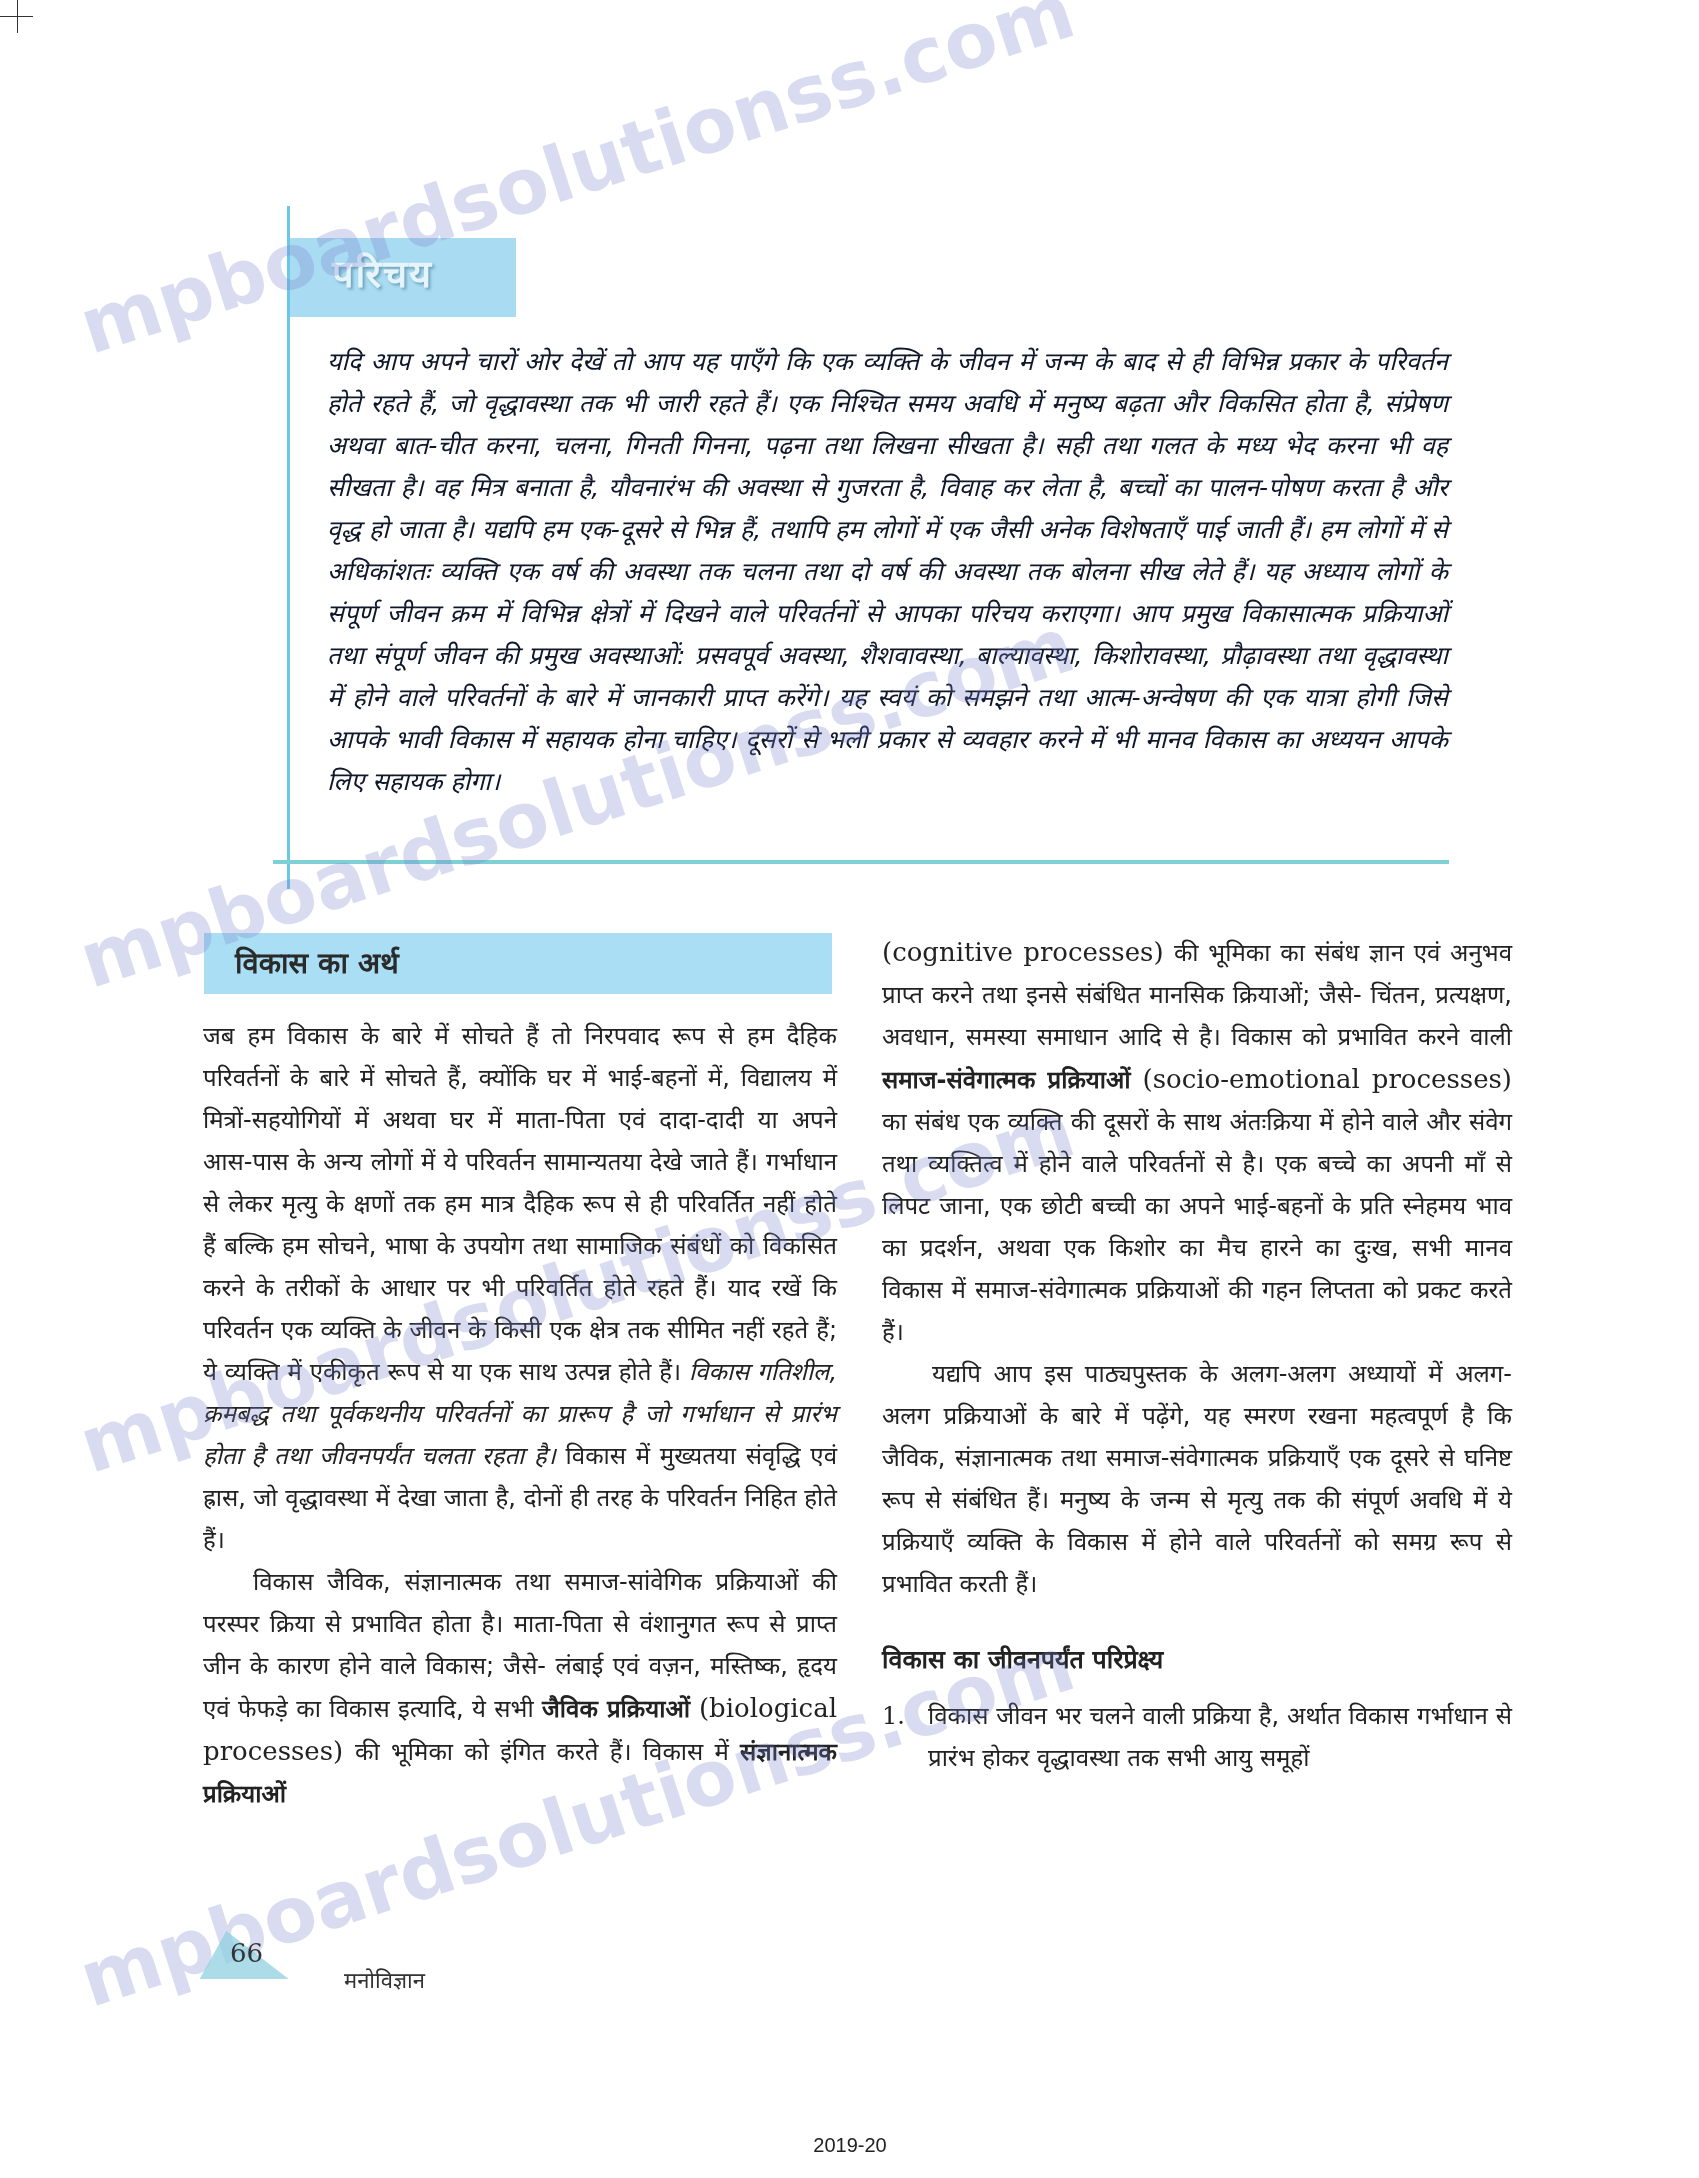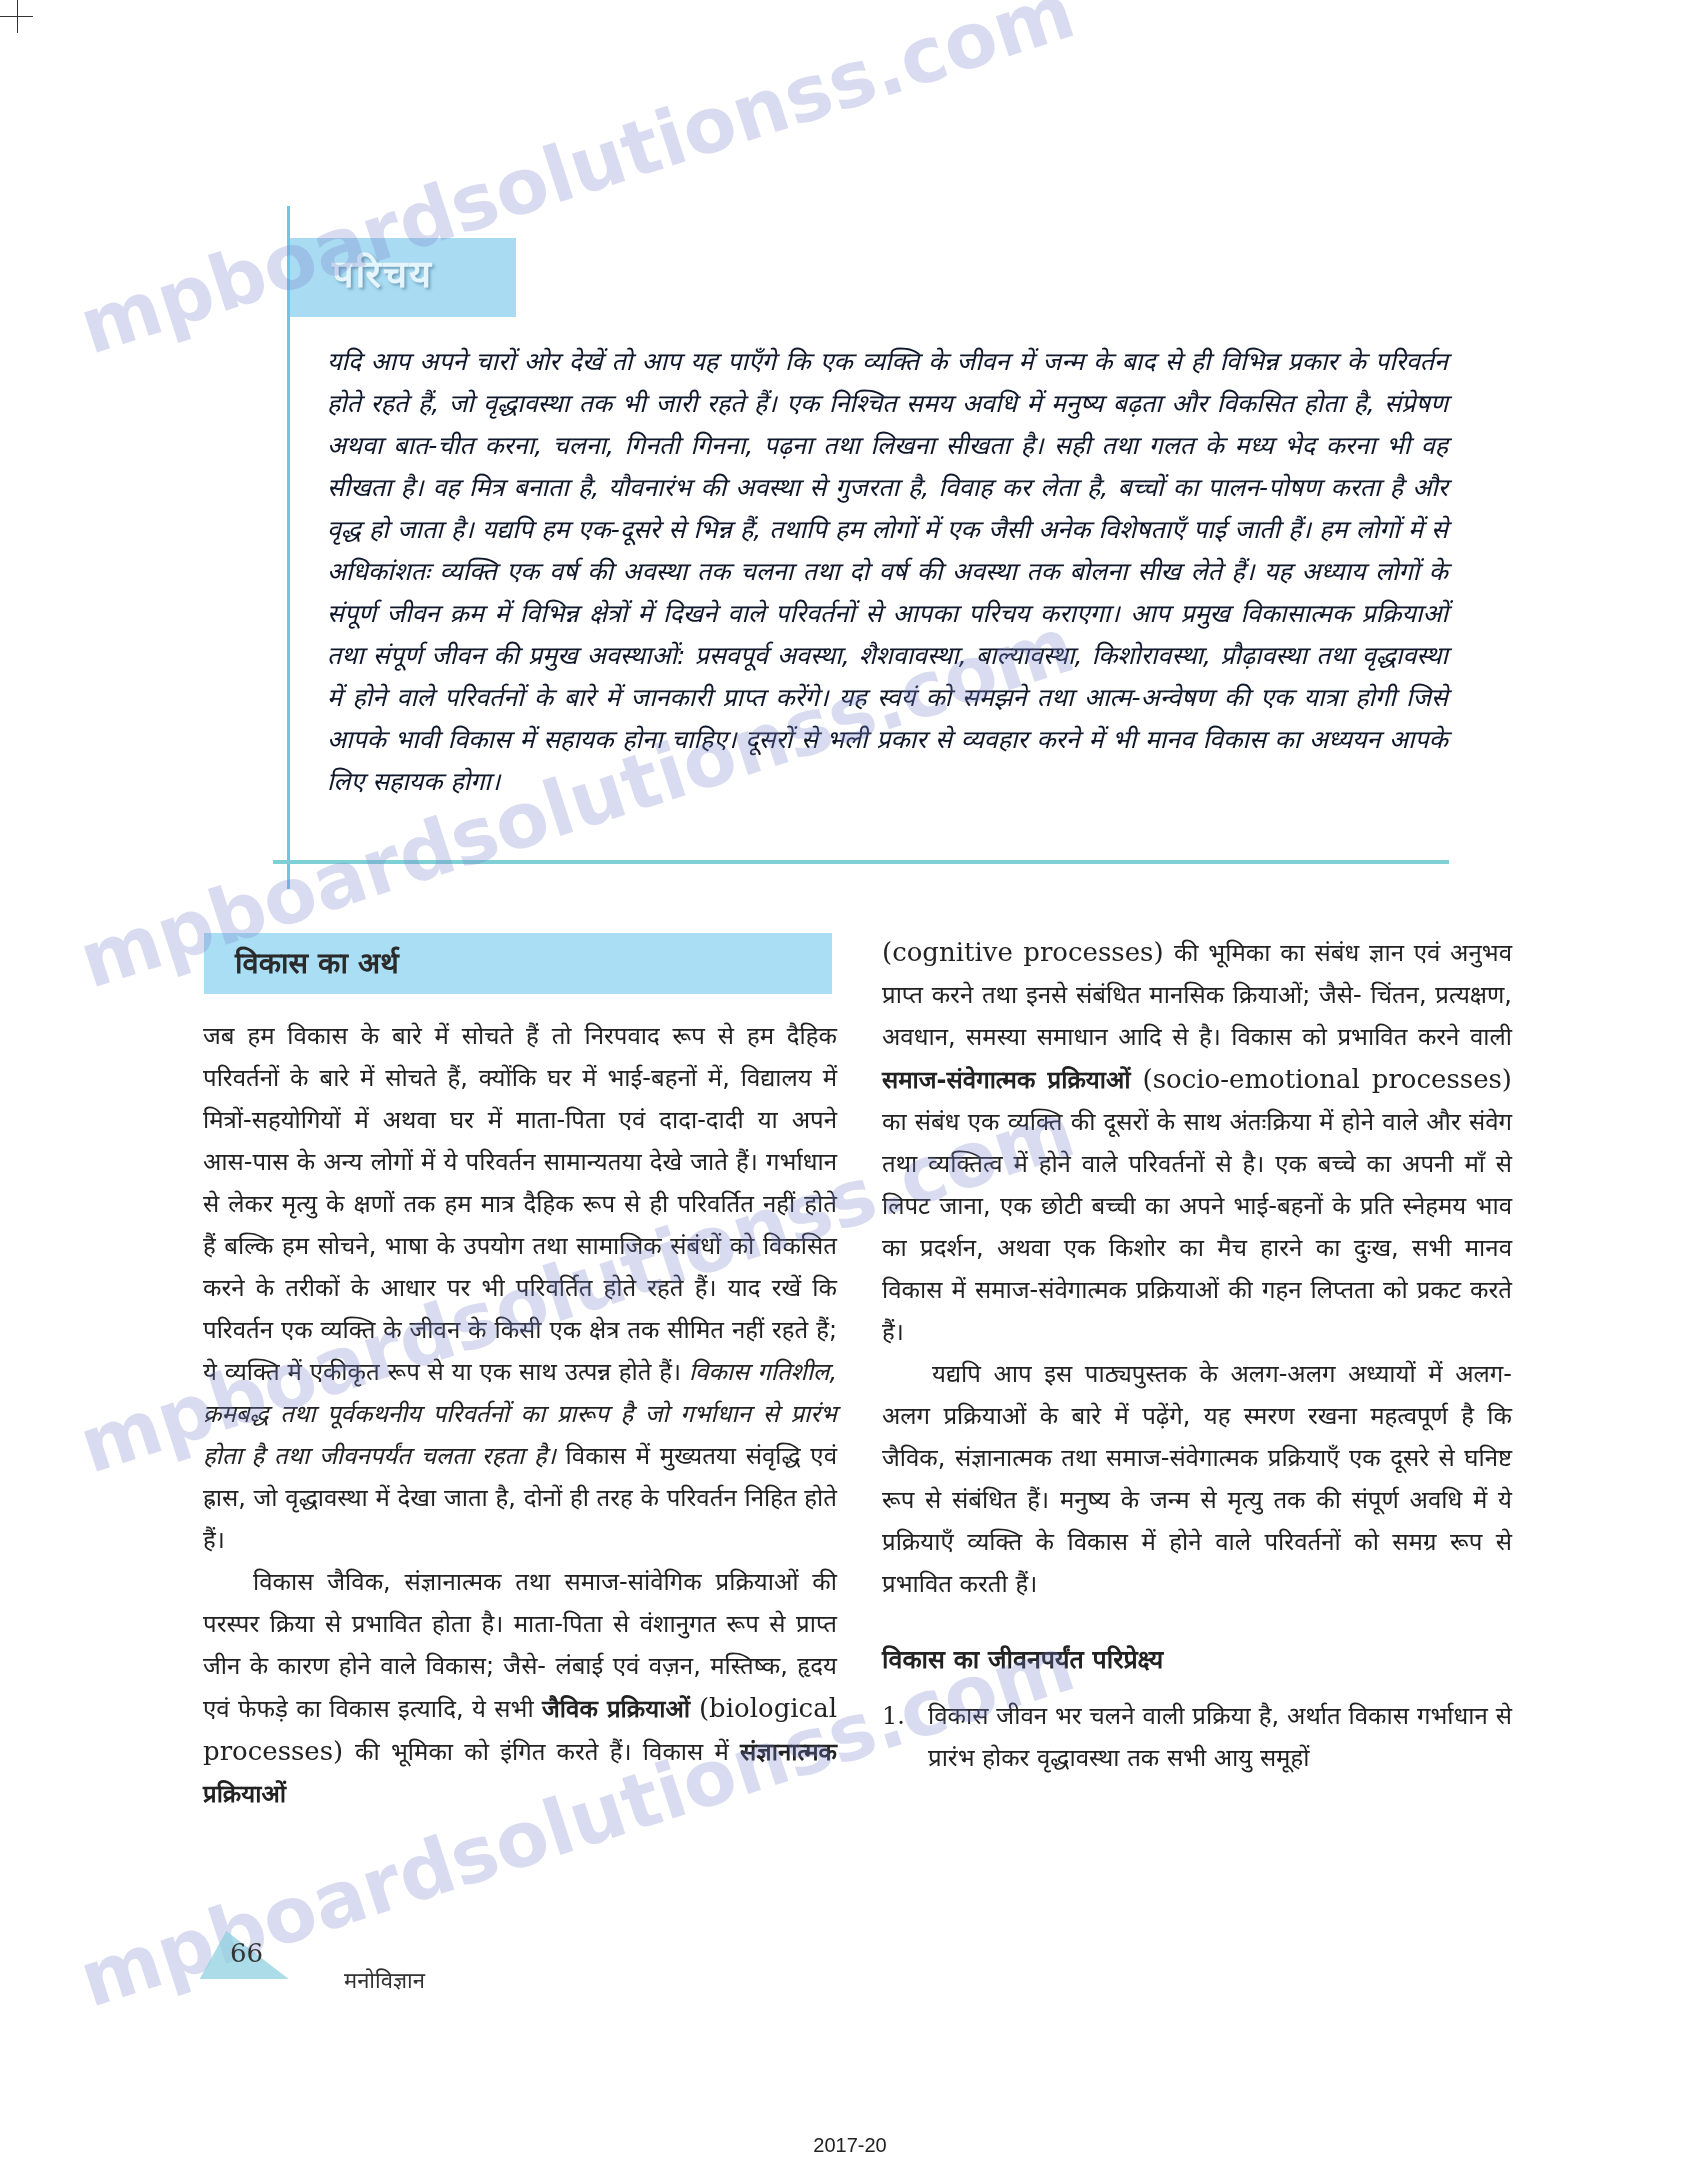--- a/index.html
+++ b/index.html
@@ -80,14 +80,14 @@
 </div>
 
 <div class="wm wm1">mpboardsolutionss.com</div>
 <div class="wm wm2">mpboardsolutionss.com</div>
 <div class="wm wm3">mpboardsolutionss.com</div>
 <div class="wm wm4">mpboardsolutionss.com</div>
 
 <div class="page-tri"></div>
 <div class="page-num">66</div>
 <div class="running-title">मनोविज्ञान</div>
-<div class="year">2017-20</div>
+<div class="year">2019-20</div>
 
 
 </body></html>

